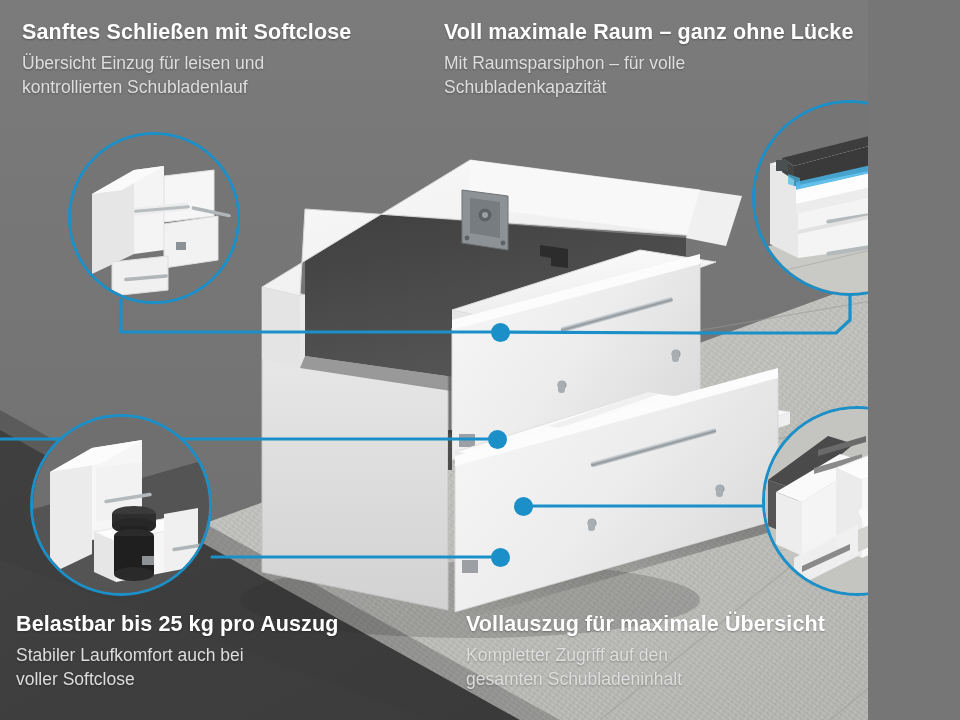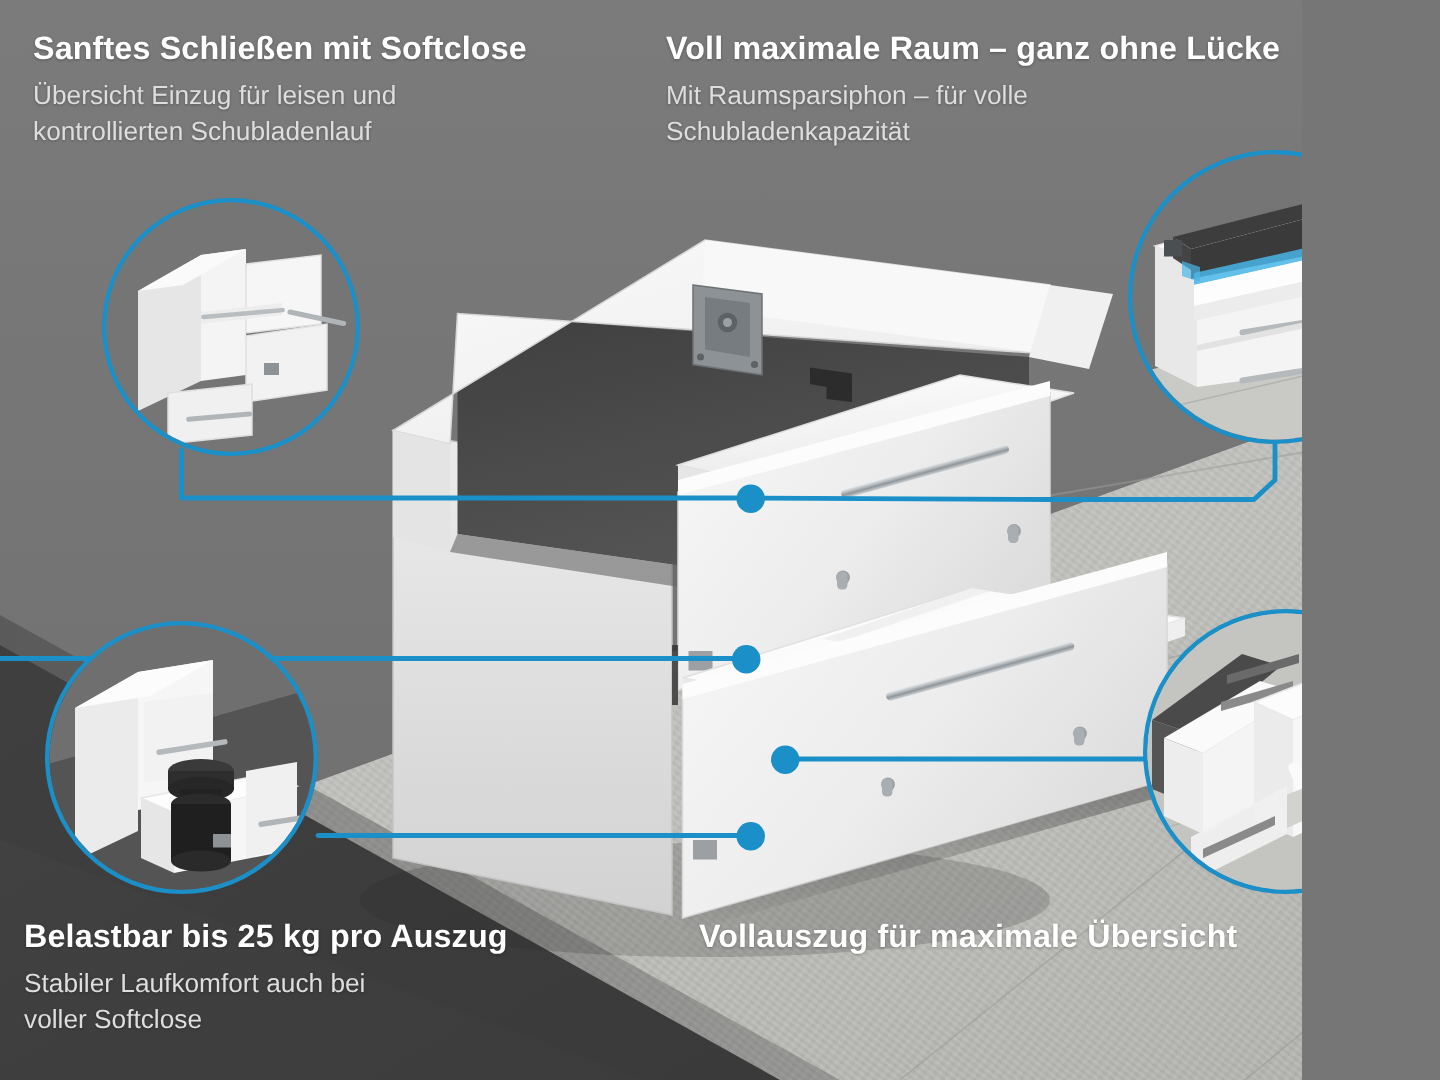--- a/index.html
+++ b/index.html
@@ -376,15 +376,17 @@
   </div>
 
   <div class="txt txt-bl">
     <h2>Belastbar bis 25 kg pro Auszug</h2>
     <p>Stabiler Laufkomfort auch bei
 voller Softclose</p>
   </div>
 
   <div class="txt txt-br">
     <h2>Vollauszug für maximale Übersicht</h2>
+    <p>Kompletter Zugriff auf den
+gesamten Schubladeninhalt</p>
   </div>
 
 </div>
 
 </body></html>

